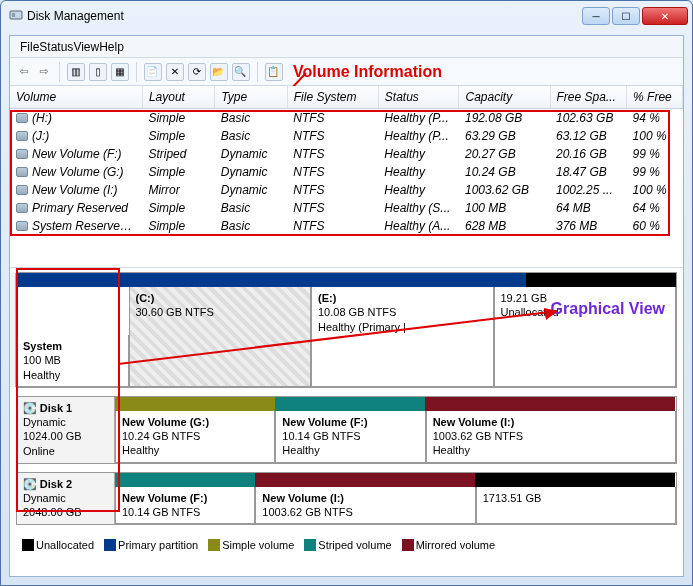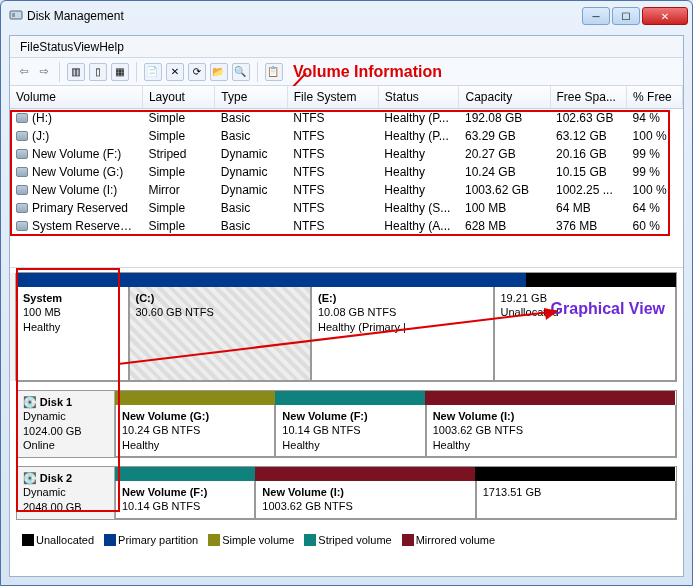--- a/index.html
+++ b/index.html
@@ -72,20 +72,21 @@
   .annot-arrow-vi { position:absolute; left:260px; top:15px; width:40px; height:30px; pointer-events:none;}
   .list-area {
     height: 182px;
     overflow-x: auto; overflow-y:hidden;
     border-bottom: 1px solid #cfd9e6;
     position:relative;
   }
   table.vol {
     width: 100%; border-collapse: collapse; table-layout:fixed;
     font-size:12px;
+    font-style:italic;
   }
   table.vol th {
     text-align:left; padding: 4px 6px;
     background: linear-gradient(#fdfdfe,#eef3fa);
     border-right:1px solid #d8e1ec;
     border-bottom:1px solid #c6d1e0;
     font-weight: normal;
     white-space:nowrap; overflow:hidden;
   }
   table.vol td {
@@ -280,21 +281,21 @@
               <td>20.16 GB</td>
               <td>99 %</td>
             </tr>
             <tr>
               <td><span class="vol-icon"></span><span>New Volume (G:)</span></td>
               <td>Simple</td>
               <td>Dynamic</td>
               <td>NTFS</td>
               <td>Healthy</td>
               <td>10.24 GB</td>
-              <td>10.15 GB</td>
+              <td>18.47 GB</td>
               <td>99 %</td>
             </tr>
             <tr>
               <td><span class="vol-icon"></span><span>New Volume (I:)</span></td>
               <td>Mirror</td>
               <td>Dynamic</td>
               <td>NTFS</td>
               <td>Healthy</td>
               <td>1003.62 GB</td>
               <td>1002.25 ...</td>
@@ -339,21 +340,21 @@
           <div class="disk-block">
             <div class="disk-info"><span>💽</span> <span class="dtitle">Disk 0</span><br><span>Basic</span><br><span>60.00 GB</span><br><span>Online</span></div>
             <div class="disk-vols">
               <div class="disk-bar">
                 <div class="bar-seg b-blue" style="flex: 0 0 120px;"></div>
                 <div class="bar-seg b-blue" style="flex: 0 0 230px;"></div>
                 <div class="bar-seg b-blue" style="flex: 0 0 160px;"></div>
                 <div class="bar-seg b-black" style="flex: 0 0 150px;"></div>
               </div>
               <div class="disk-parts">
-                <div class="part " style="flex: 1 1 50px;">
+                <div class="part " style="flex: 1 1 50px; margin-top: 48px;">
                   <div class="ptitle">System</div>
                   <div>100 MB</div>
                   <div>Healthy</div>
                 </div>
                 <div class="part hatched" style="flex: 1 1 120px;">
                   <div class="ptitle">(C:)</div>
                   <div>30.60 GB NTFS</div>
                 </div>
                 <div class="part " style="flex: 1 1 120px;">
                   <div class="ptitle">(E:)</div>

